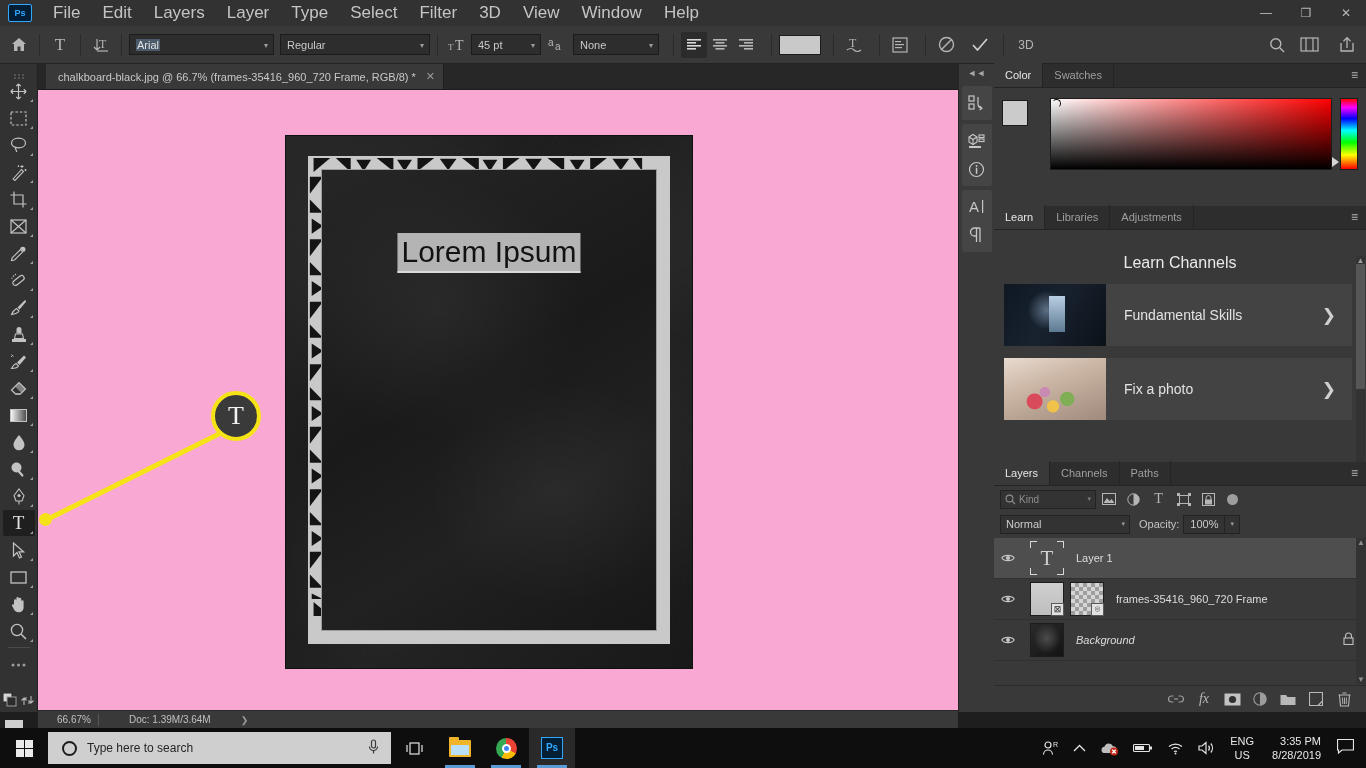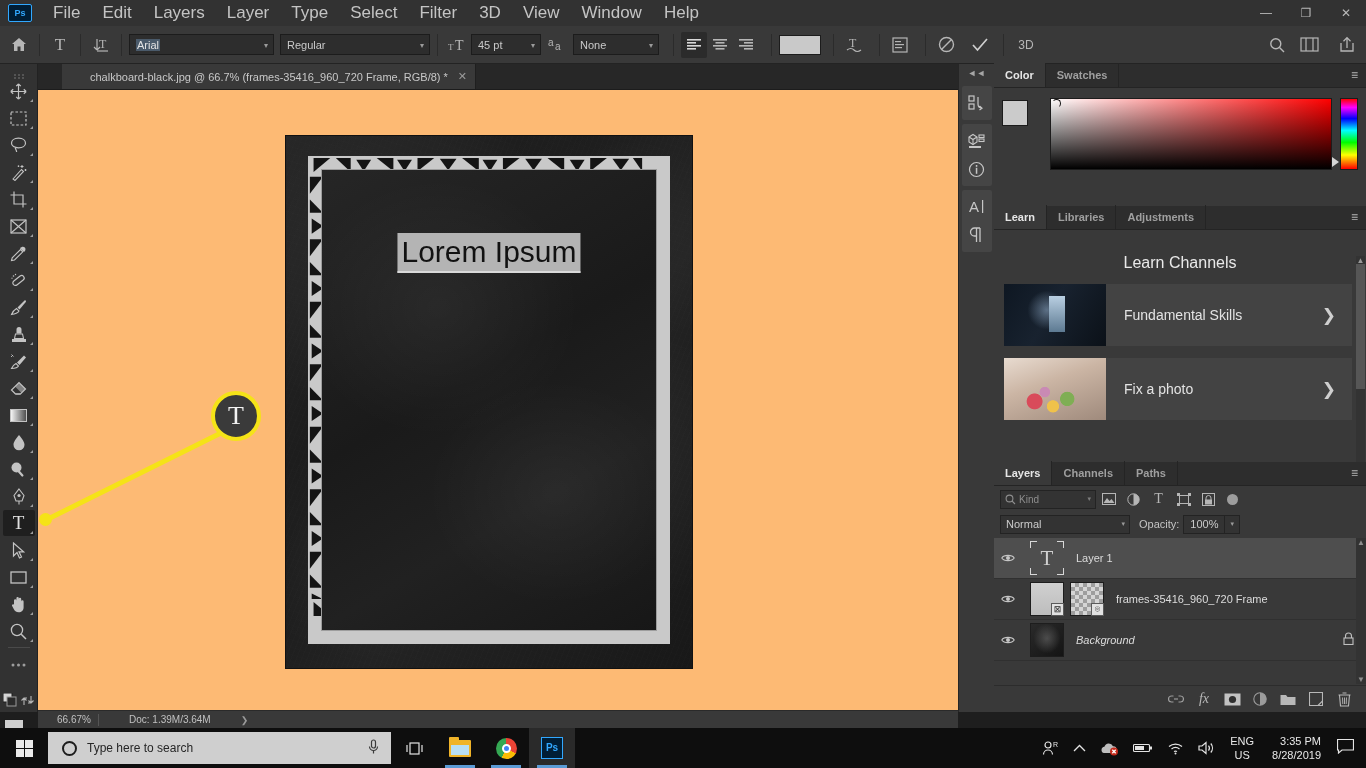--- a/index.html
+++ b/index.html
@@ -86,29 +86,29 @@
     background: #d8d8d8; border: 1px solid #1c1c1c; z-index: -1; }
 
   
   .tabbar {
     position: absolute; left: 38px; top: 64px; width: 920px; height: 26px;
     background: #272727; border-bottom: 1px solid #1c1c1c;
     display: flex; align-items: flex-end;
   }
   .doctab {
     height: 25px; background: #393939; display: flex; align-items: center;
-    padding: 0 8px 0 28px; color: #c8c8c8; font-size: 11px;
-    border-right: 1px solid #1f1f1f; margin-left: 24px;
+    padding: 0 8px 0 12px; color: #c8c8c8; font-size: 11px;
+    border-right: 1px solid #1f1f1f; margin-left: 8px;
   }
   .doctab .x { margin-left: 10px; color: #9a9a9a; font-size: 11px; }
 
   
   .canvasarea {
     position: absolute; left: 38px; top: 90px; width: 920px; height: 620px;
-    background: #fdba74; overflow: hidden;
+    background: #f9a8d4; overflow: hidden;
   }
   .artboard {
     position: absolute; left: 248px; top: 46px; width: 406px; height: 532px;
     background: #191919;
     box-shadow: 0 0 0 1px #111;
   }
   .chalk {
     position: absolute; inset: 0;
     background:
       radial-gradient(ellipse 60% 45% at 30% 25%, rgba(255,255,255,.055), transparent 70%),
@@ -199,21 +199,21 @@
   .rightdock {
     position: absolute; left: 994px; top: 64px; width: 372px; height: 648px;
     background: #393939;
   }
   .panel-tabs {
     display: flex; align-items: flex-end; height: 24px; background: #2d2d2d;
     border-bottom: 1px solid #242424; position: relative;
   }
   .ptab {
     height: 24px; line-height: 24px; padding: 0 11px;
-    color: #9f9f9f; font-size: 11px; border-right: 1px solid #242424; font-weight: bold;
+    color: #9f9f9f; font-size: 11px; border-right: 1px solid #242424;
   }
   .ptab.active { background: #393939; color: #e6e6e6; }
   .pmenu {
     position: absolute; right: 8px; top: 6px; color: #b5b5b5; font-size: 12px;
     line-height: 10px;
   }
 
   
   .colorpanel { height: 118px; background: #393939; display: flex; padding: 10px 8px 8px 6px; }
   .cp-swatches { position: relative; width: 42px; height: 42px; margin-right: 8px; }

